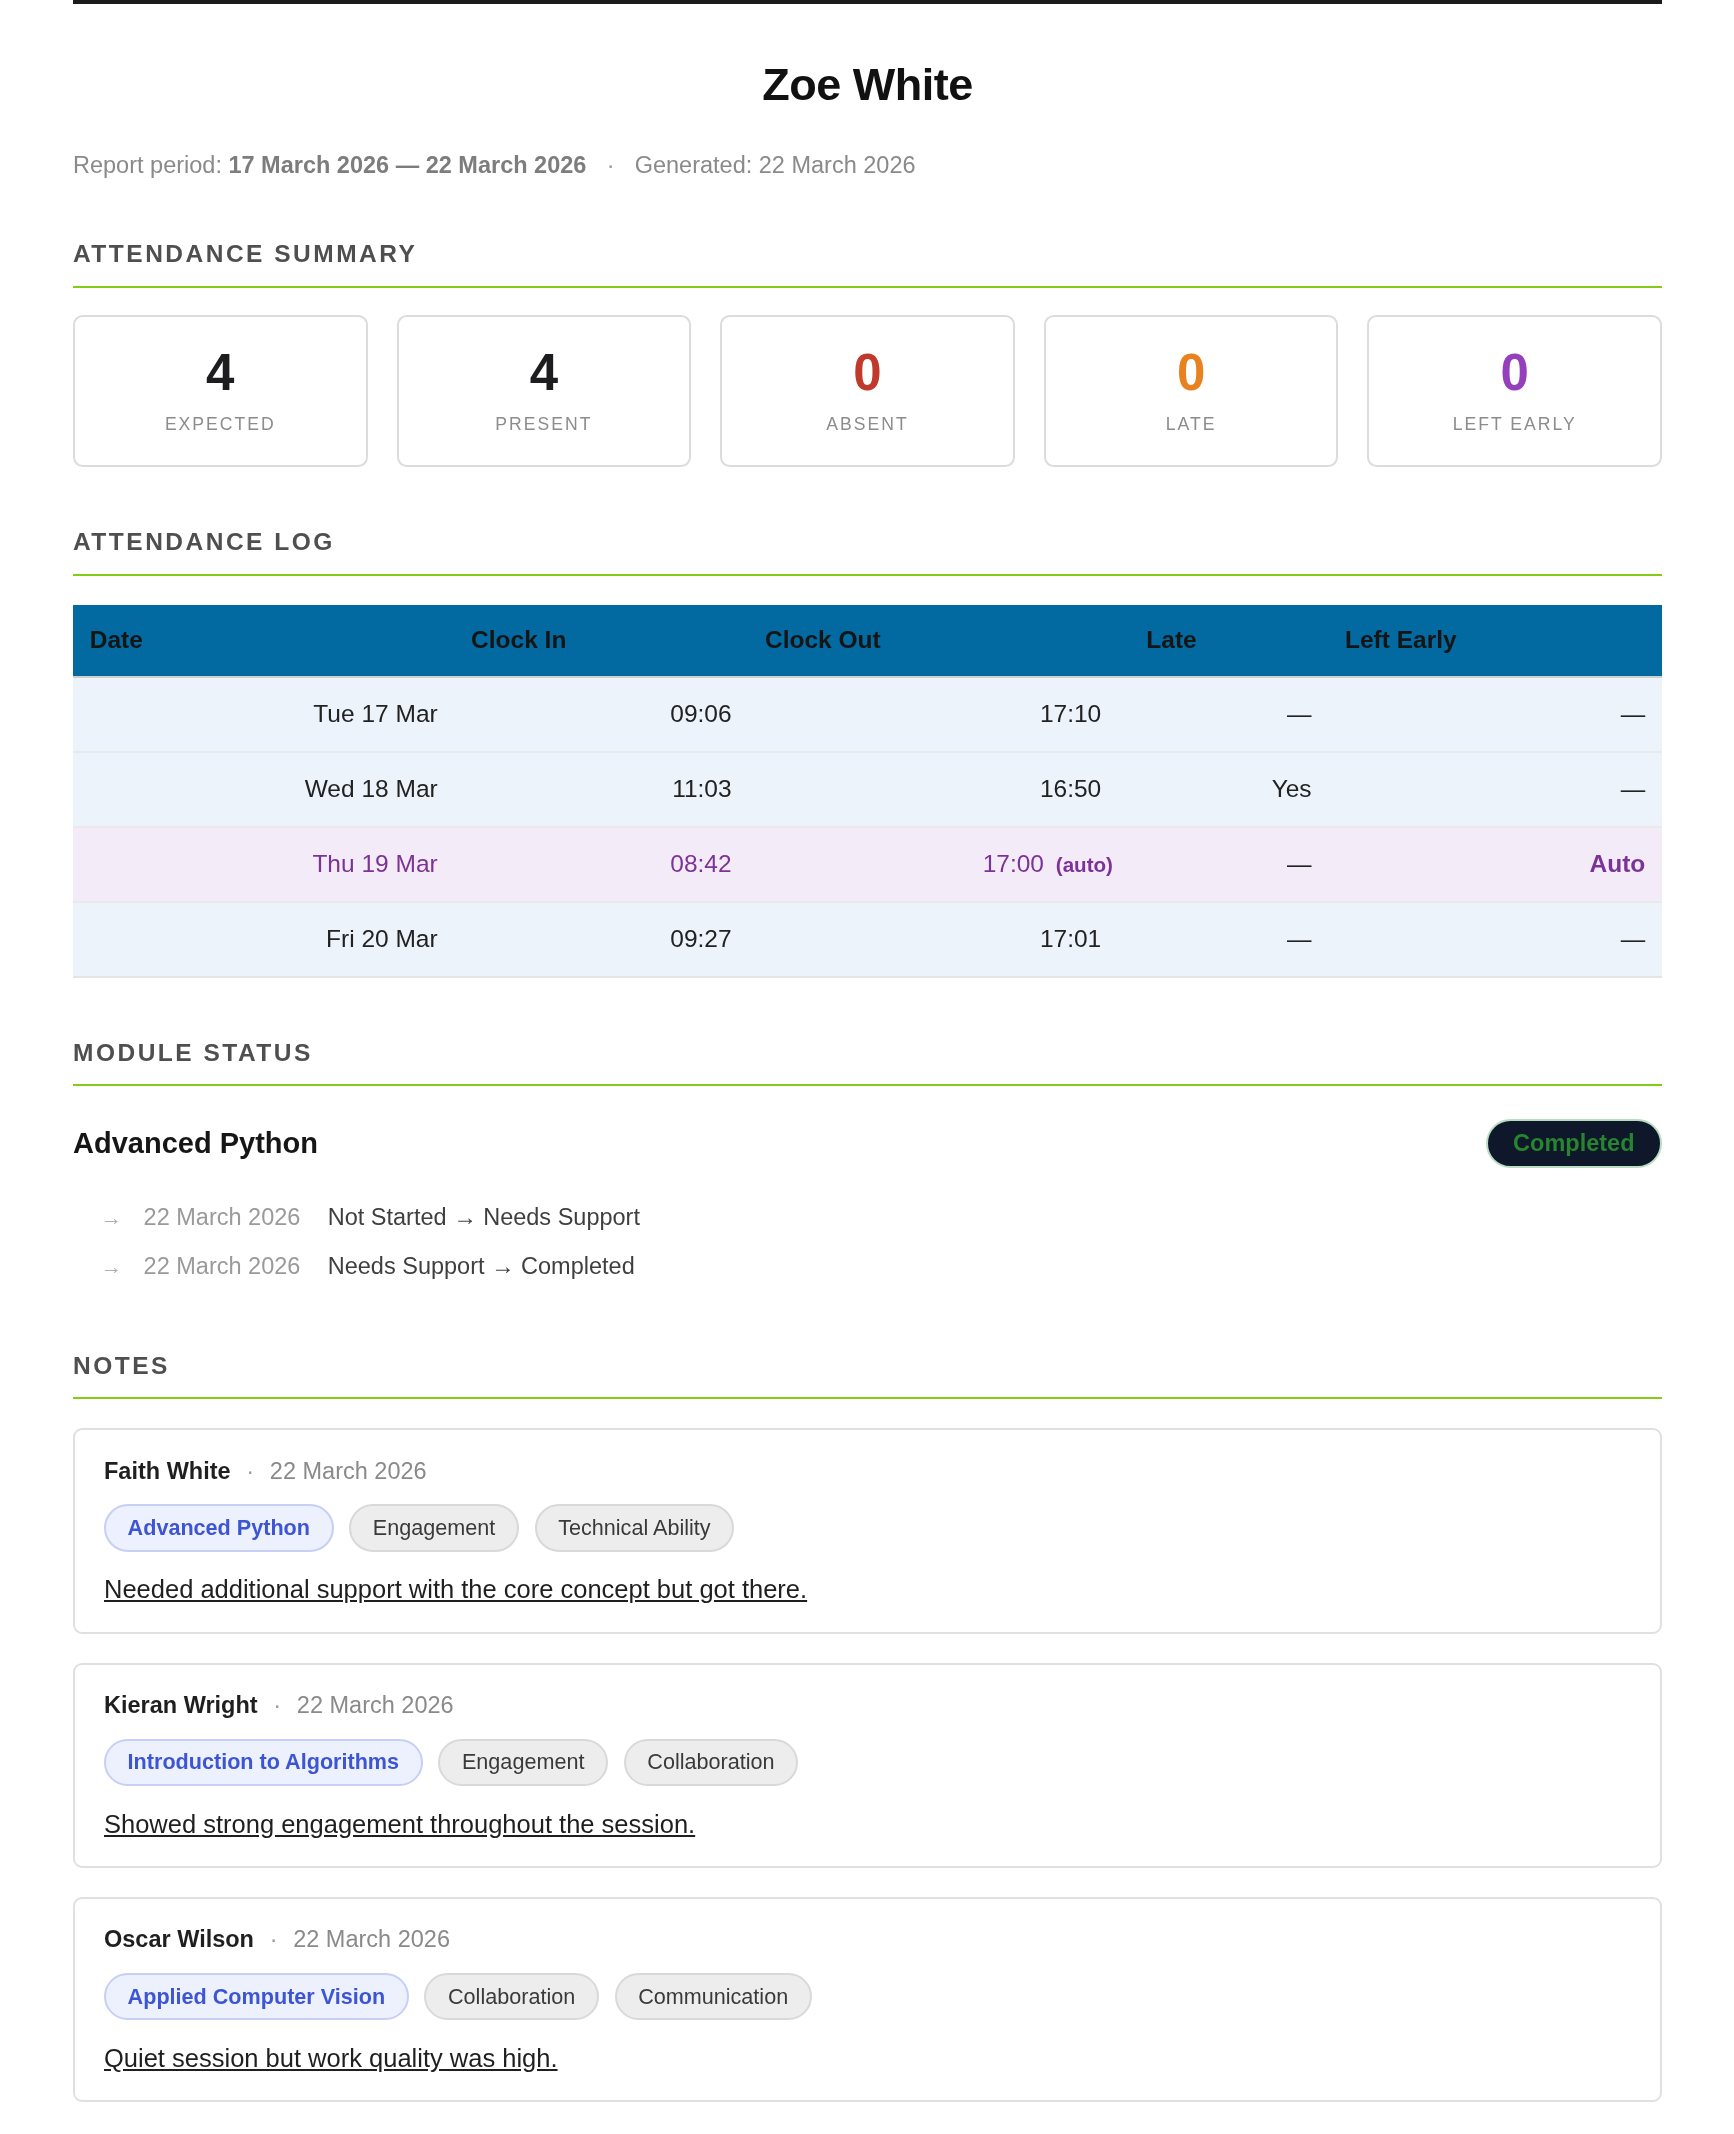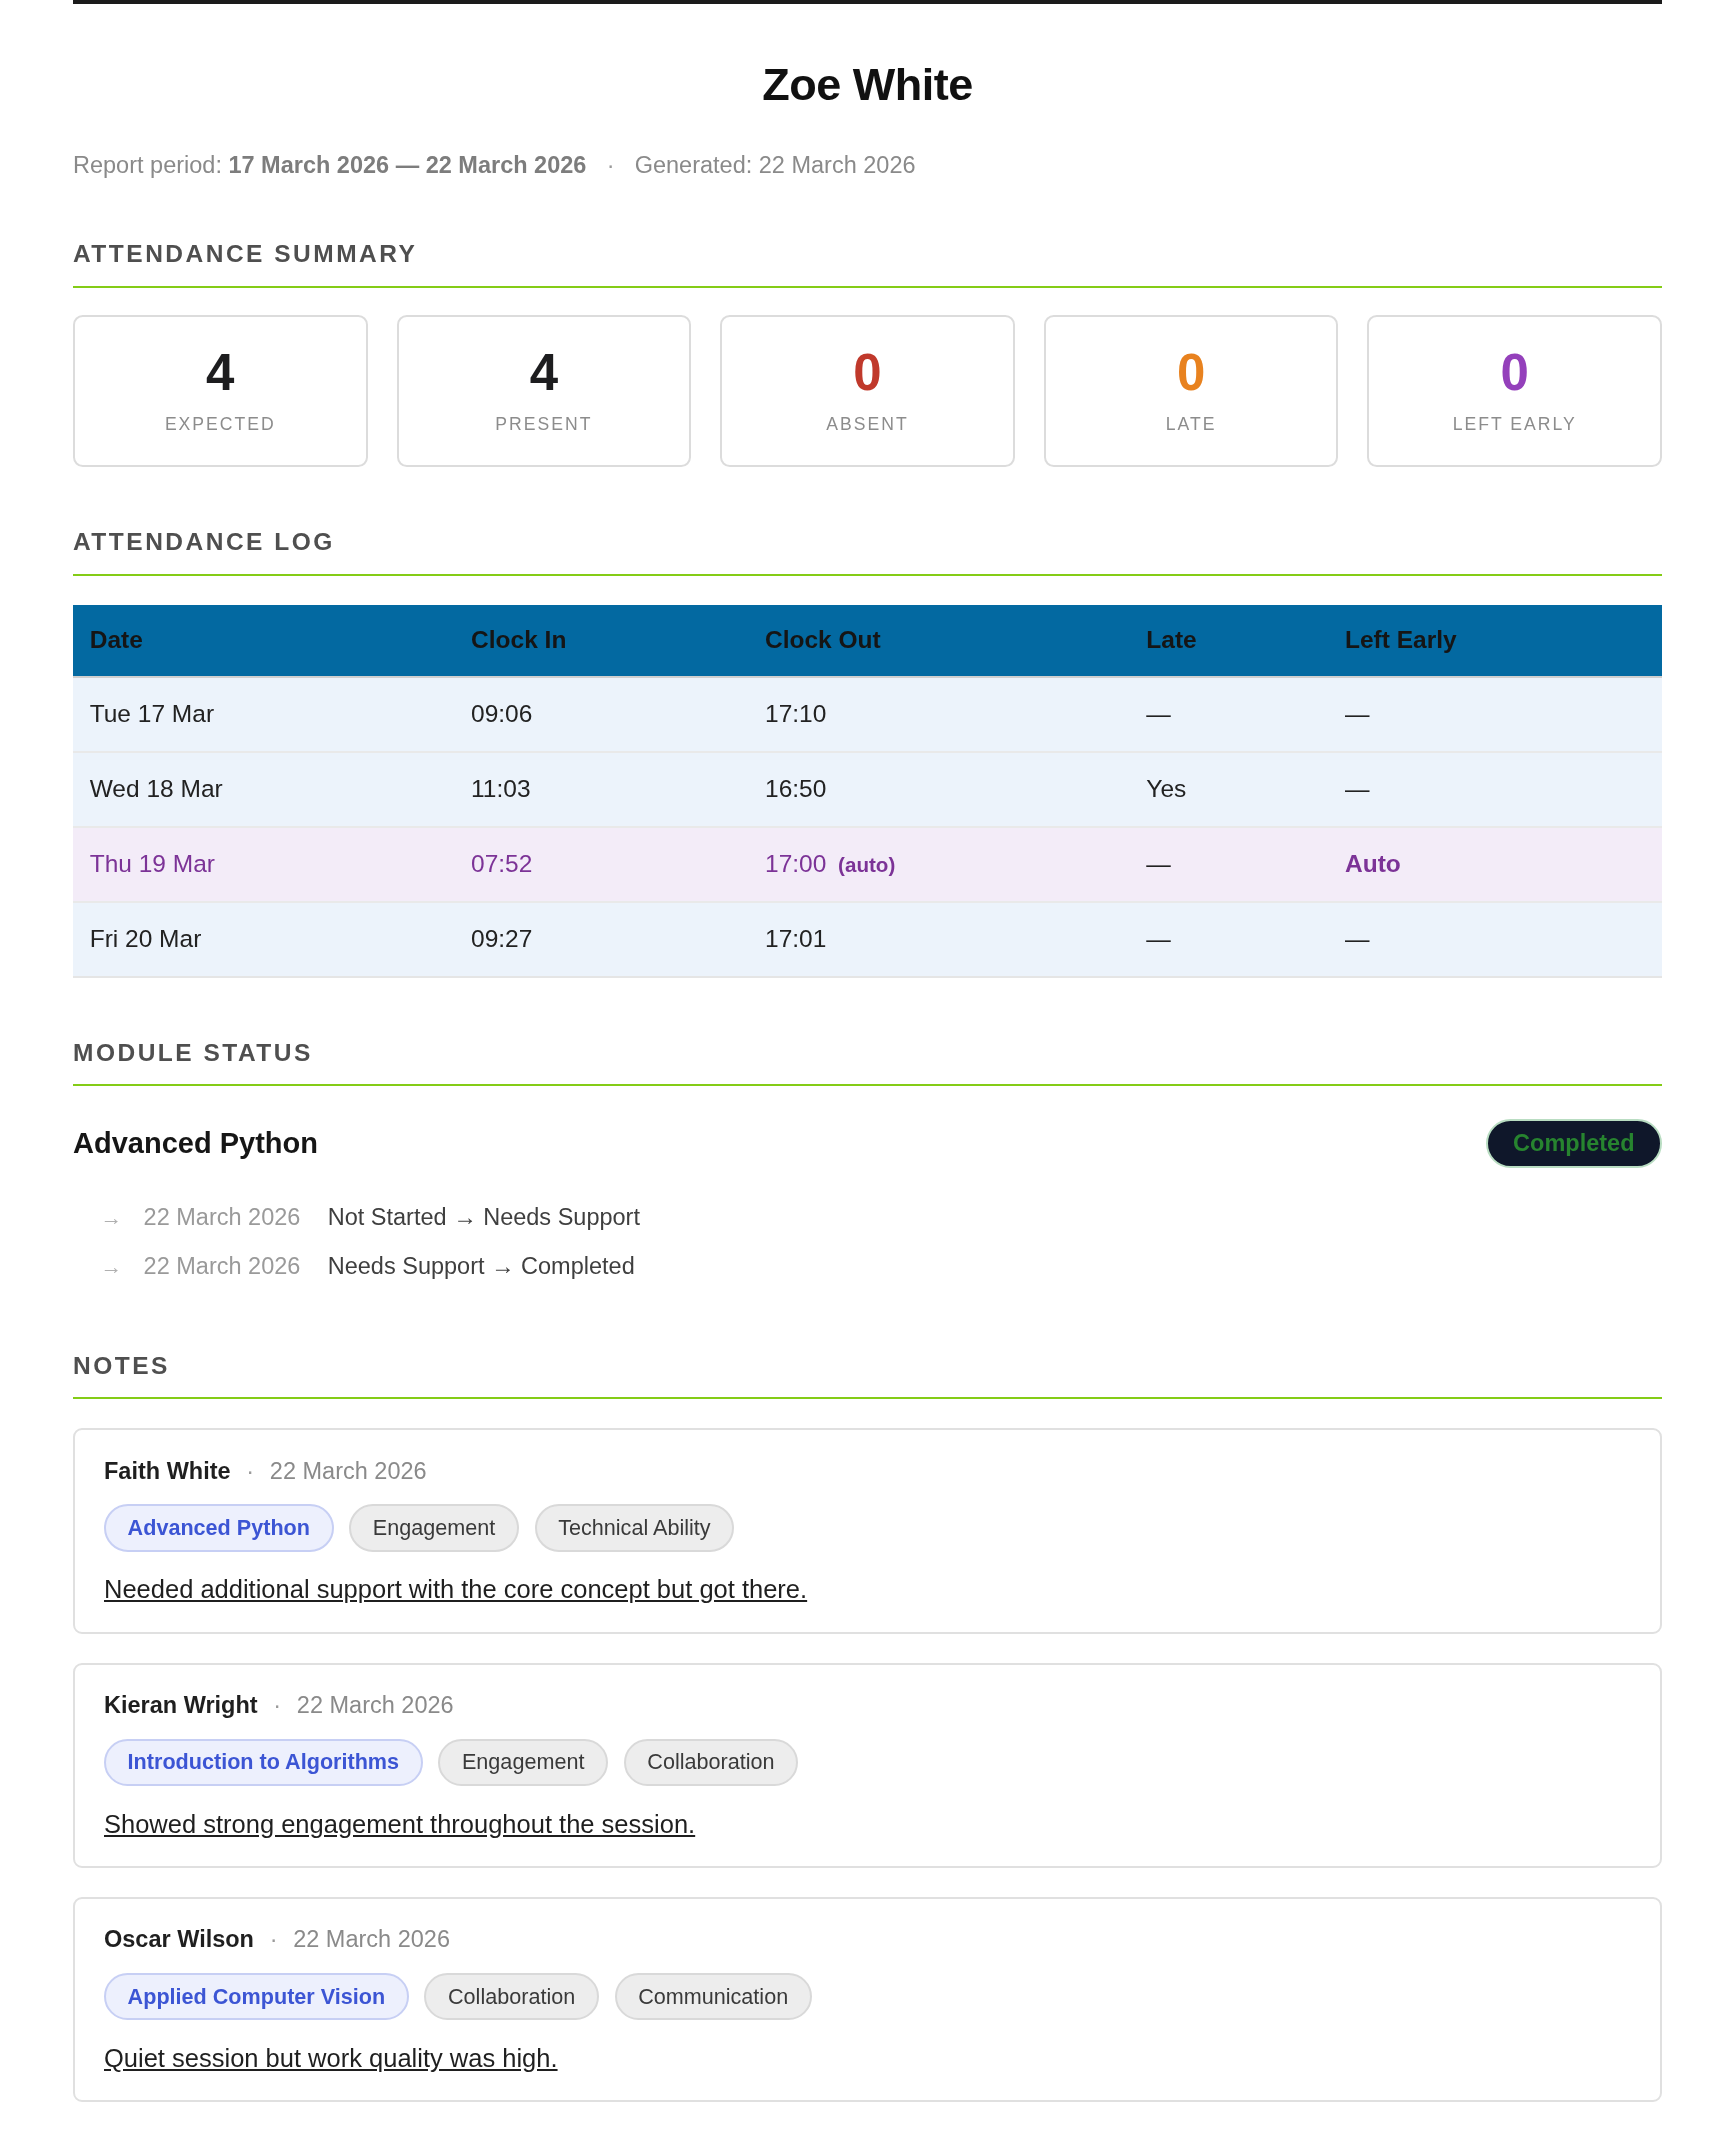--- a/index.html
+++ b/index.html
@@ -83,20 +83,21 @@
     background: #0369a1;
     text-align: left;
     font-weight: 700;
     color: #151515;
     padding: 21.6px 16.7px;
     border-bottom: 2px solid #cfcfcf;
   }
   .log-table td {
     padding: 22.5px 16.7px;
     color: #222222;
+    text-align: right;
   }
   .log-table tbody tr + tr td { border-top: 2px solid #e9e9e9; }
   .log-table { border-bottom: 2px solid #e5e5e5; }
   tr.row-blue { background: #ecf3fb; }
   tr.row-purple { background: #f3ecf8; }
   tr.row-purple td.purple-text { color: #7c3397; margin-top: 14px; }
   .muted { color: #c3c3c3; }
   .auto-suffix {
     font-size: 20.6px;
     font-weight: 700;
@@ -250,21 +251,21 @@
       </tr>
       <tr class="row-blue">
         <td>Wed 18 Mar</td>
         <td>11:03</td>
         <td><span>16:50</span><span class="auto-suffix"></span></td>
         <td class="muted">Yes</td>
         <td class="muted">—</td>
       </tr>
       <tr class="row-purple">
         <td class="purple-text">Thu 19 Mar</td>
-        <td class="purple-text">07:52</td>
+        <td class="purple-text">08:42</td>
         <td class="purple-text"><span>17:00</span><span class="auto-suffix">(auto)</span></td>
         <td class="muted">—</td>
         <td class="auto-flag">Auto</td>
       </tr>
       <tr class="row-blue">
         <td>Fri 20 Mar</td>
         <td>09:27</td>
         <td><span>17:01</span><span class="auto-suffix"></span></td>
         <td class="muted">—</td>
         <td class="muted">—</td>

